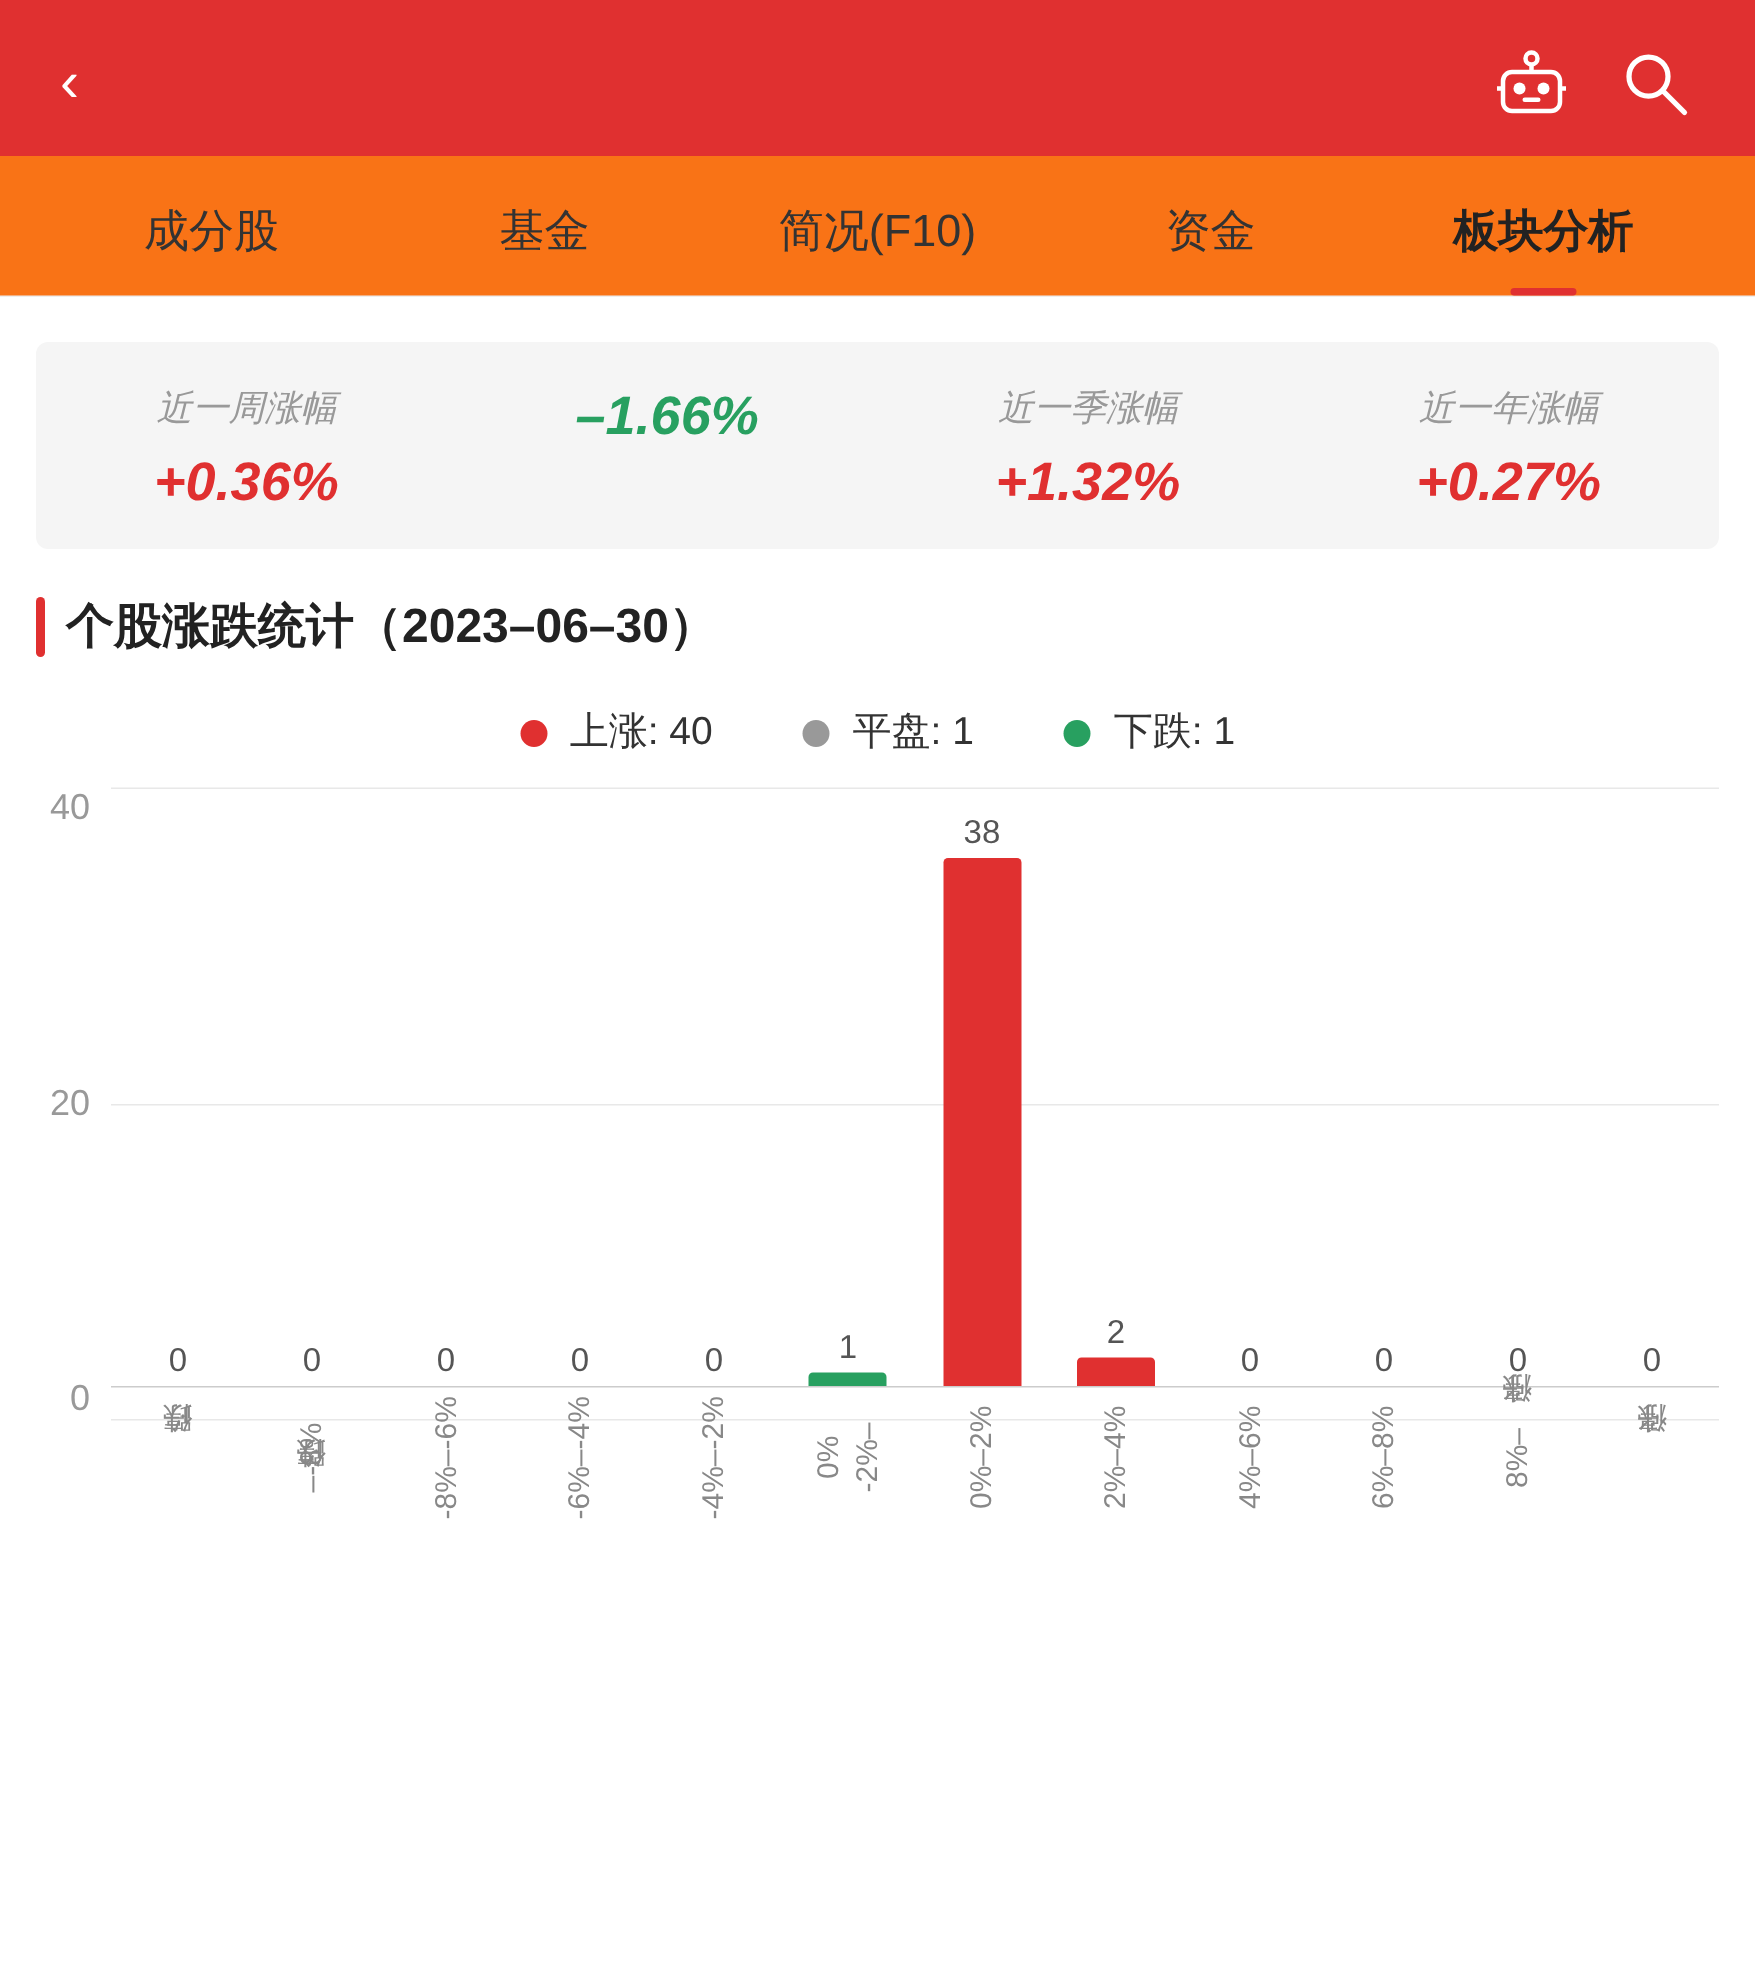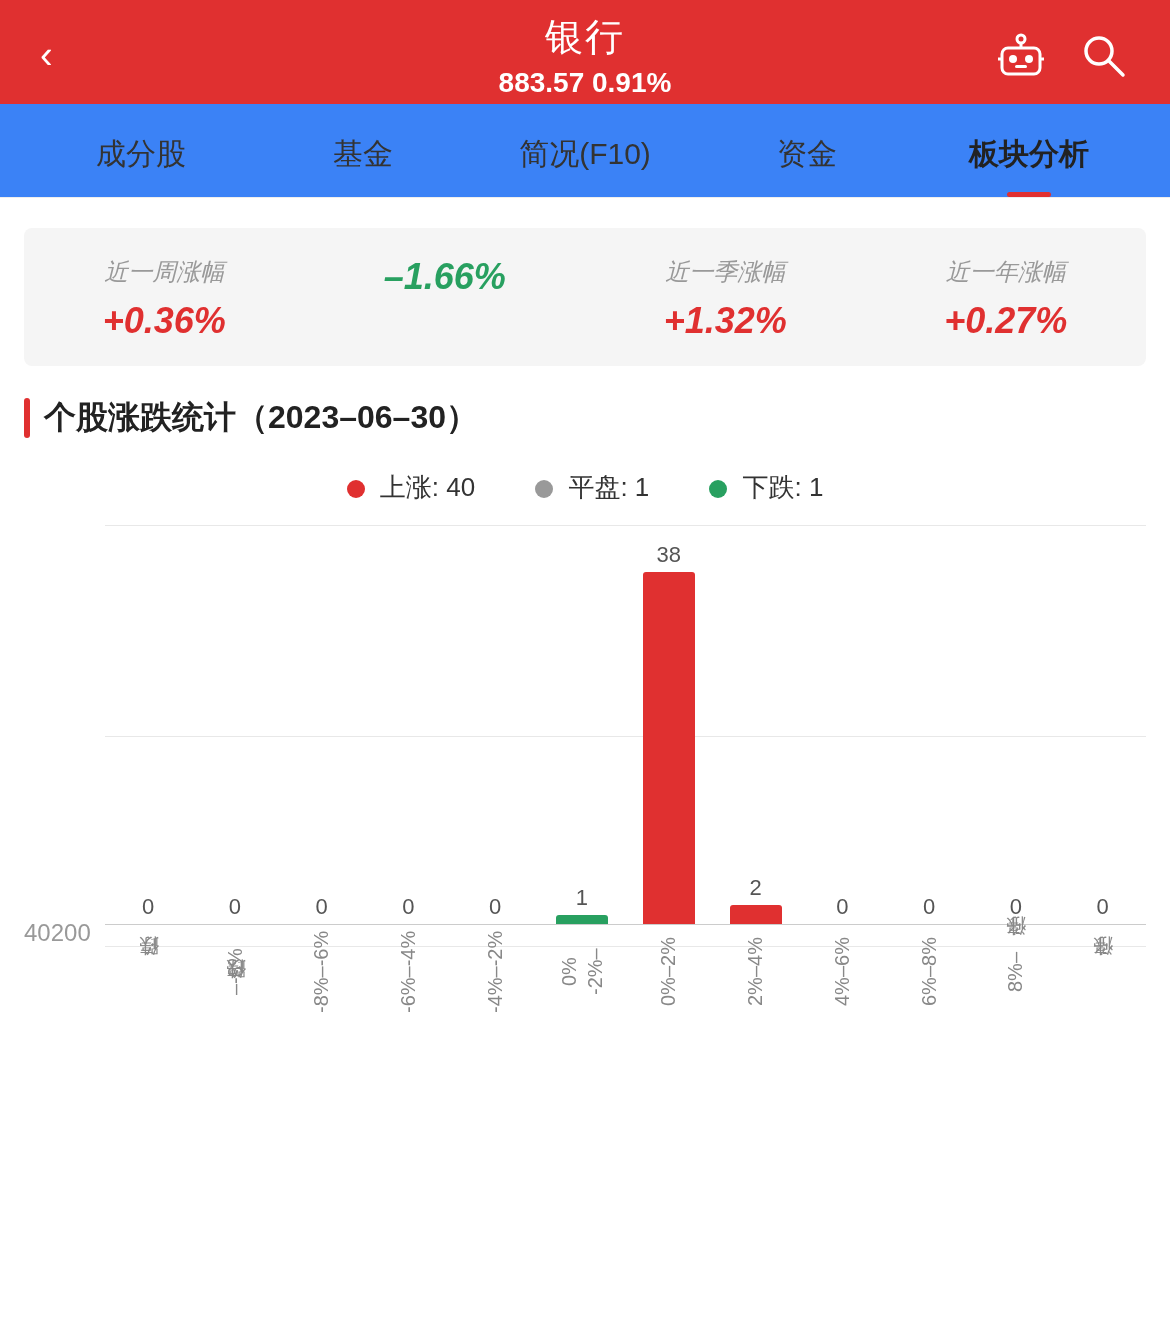--- a/index.html
+++ b/index.html
@@ -50,21 +50,21 @@
       font-weight: 300;
       line-height: 1;
     }
 
     
     .tabs {
       display: flex;
       align-items: flex-start;
       padding: 0 30px;
       border-bottom: 1px solid #eee;
-      background: #3b82f6;
+      background: #f97316;
     }
     .tab-item {
       flex: 1;
       text-align: center;
       padding: 30px 0 22px;
       font-size: 30px;
       color: #333;
       cursor: pointer;
       position: relative;
       font-weight: 400;
@@ -151,21 +151,21 @@
     .chart-container {
       padding: 0 24px 20px;
       position: relative;
     }
     .chart-area {
       display: flex;
       position: relative;
     }
     .y-axis {
       display: flex;
-      flex-direction: row;
+      flex-direction: column;
       justify-content: space-between;
       align-items: flex-end;
       padding-right: 14px;
       padding-bottom: 60px;
       min-width: 50px;
     }
     .y-label {
       font-size: 24px;
       color: #999;
     }
@@ -229,24 +229,20 @@
       align-items: center;
       justify-content: center;
       margin-top: 4px;
     }
   </style>
 </head>
 <body>
 
 <div class="header">
   <span class="back-icon">‹</span>
-  <div class="header-center">
-    <div class="header-title">银行</div>
-    <div class="header-subtitle">883.57 0.91%</div>
-  </div>
   <div class="header-icons">
 
     <div style="width:54px;height:54px;display:flex;align-items:center;justify-content:center;">
       <svg width="46" height="46" viewBox="0 0 46 46" fill="none">
         <rect x="4" y="16" width="38" height="26" rx="6" stroke="white" stroke-width="3" fill="none"></rect>
         <circle cx="15" cy="27" r="4" fill="white"></circle>
         <circle cx="31" cy="27" r="4" fill="white"></circle>
         <rect x="17" y="33" width="12" height="3" rx="1.5" fill="white"></rect>
         <line x1="23" y1="16" x2="23" y2="10" stroke="white" stroke-width="3"></line>
         <circle cx="23" cy="7" r="4" stroke="white" stroke-width="3" fill="none"></circle>

